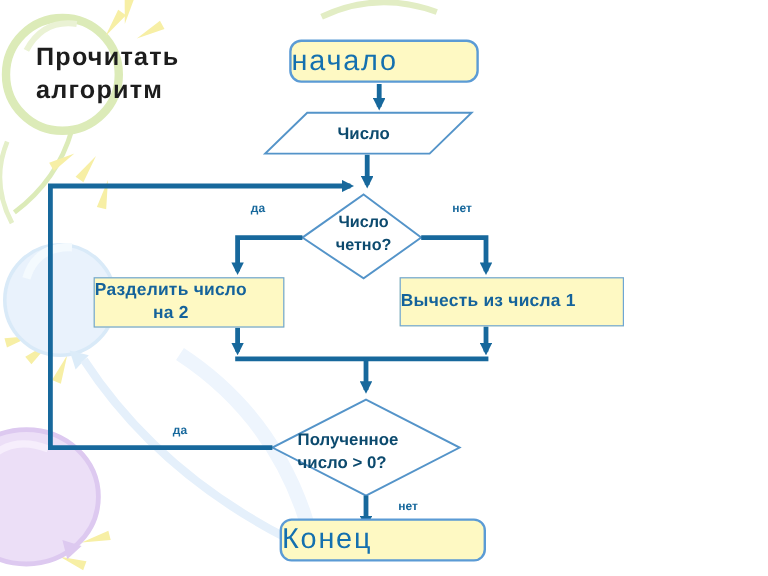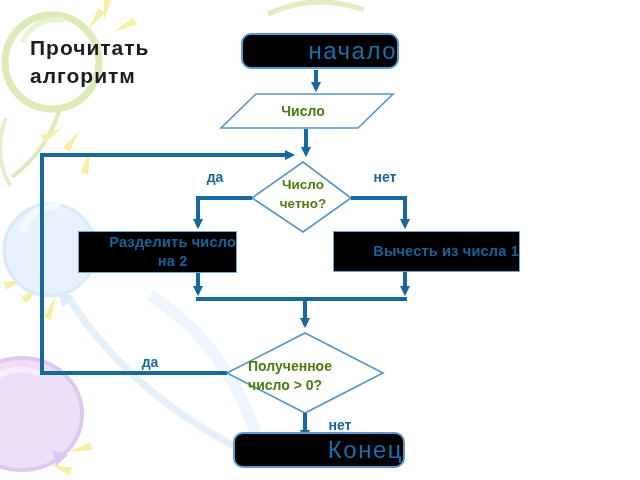--- a/index.html
+++ b/index.html
@@ -8,42 +8,42 @@
     background:#ffffff;
     font-family:"Liberation Sans", sans-serif;
     padding-left:10px;
   }
   svg.layer{position:absolute; left:0; top:0; width:640px; height:480px;}
   .title{
     position:absolute; left:30px; top:34px; width:175px;
     font-size:21px; font-weight:bold; line-height:28px; letter-spacing:1px;
     color:#1d1d1d;
   }
-  .node{position:absolute; box-sizing:border-box; display:flex; align-items:center; justify-content:flex-end; background:#000000;}
+  .node{position:absolute; box-sizing:border-box; display:flex; align-items:center; justify-content:flex-start; background:#fef9c3;}
   .terminator{
     border:2px solid #5b9bd5; border-radius:10px;
     color:#1470af; font-size:24px; letter-spacing:1.5px;
   }
   .t-start{left:241px; top:33px; width:158px; height:36px;}
   .t-end{left:233px; top:432px; width:172px; height:36px;}
   .process{
     border:1.5px solid #6ea6d4;
     color:#15639b; font-size:14.5px; font-weight:bold; line-height:19px;
     text-align:center; white-space:pre-line; letter-spacing:0.2px;
   }
   .p-divide{left:78px; top:231px; width:159px; height:42px;}
   .p-subtract{left:333px; top:231px; width:187px; height:41px;}
   .lbl{
-    position:absolute; color:#4d7c0f; font-weight:bold;
+    position:absolute; color:#0c4a6e; font-weight:bold;
     white-space:pre-line;
   }
   .lbl-input{left:248px; top:103px; width:110px; text-align:center; font-size:14px;}
   .lbl-d1{left:251px; top:175px; width:104px; text-align:center; font-size:13.5px; line-height:19px;}
   .lbl-d2{left:248px; top:357px; width:120px; text-align:left; font-size:14px; line-height:19px;}
-  .edge-lbl{position:absolute; width:40px; font-size:14px; font-weight:bold; color:#17689c; text-align:center;}
+  .edge-lbl{position:absolute; width:40px; font-size:10px; font-weight:bold; color:#17689c; text-align:center;}
   .e-yes1{left:195px; top:169px;}
   .e-no1{left:365px; top:169px;}
   .e-yes2{left:130px; top:354px;}
   .e-no2{left:320px; top:417px;}
 </style>
 </head>
 <body>
 
 <div class="stage">
 

